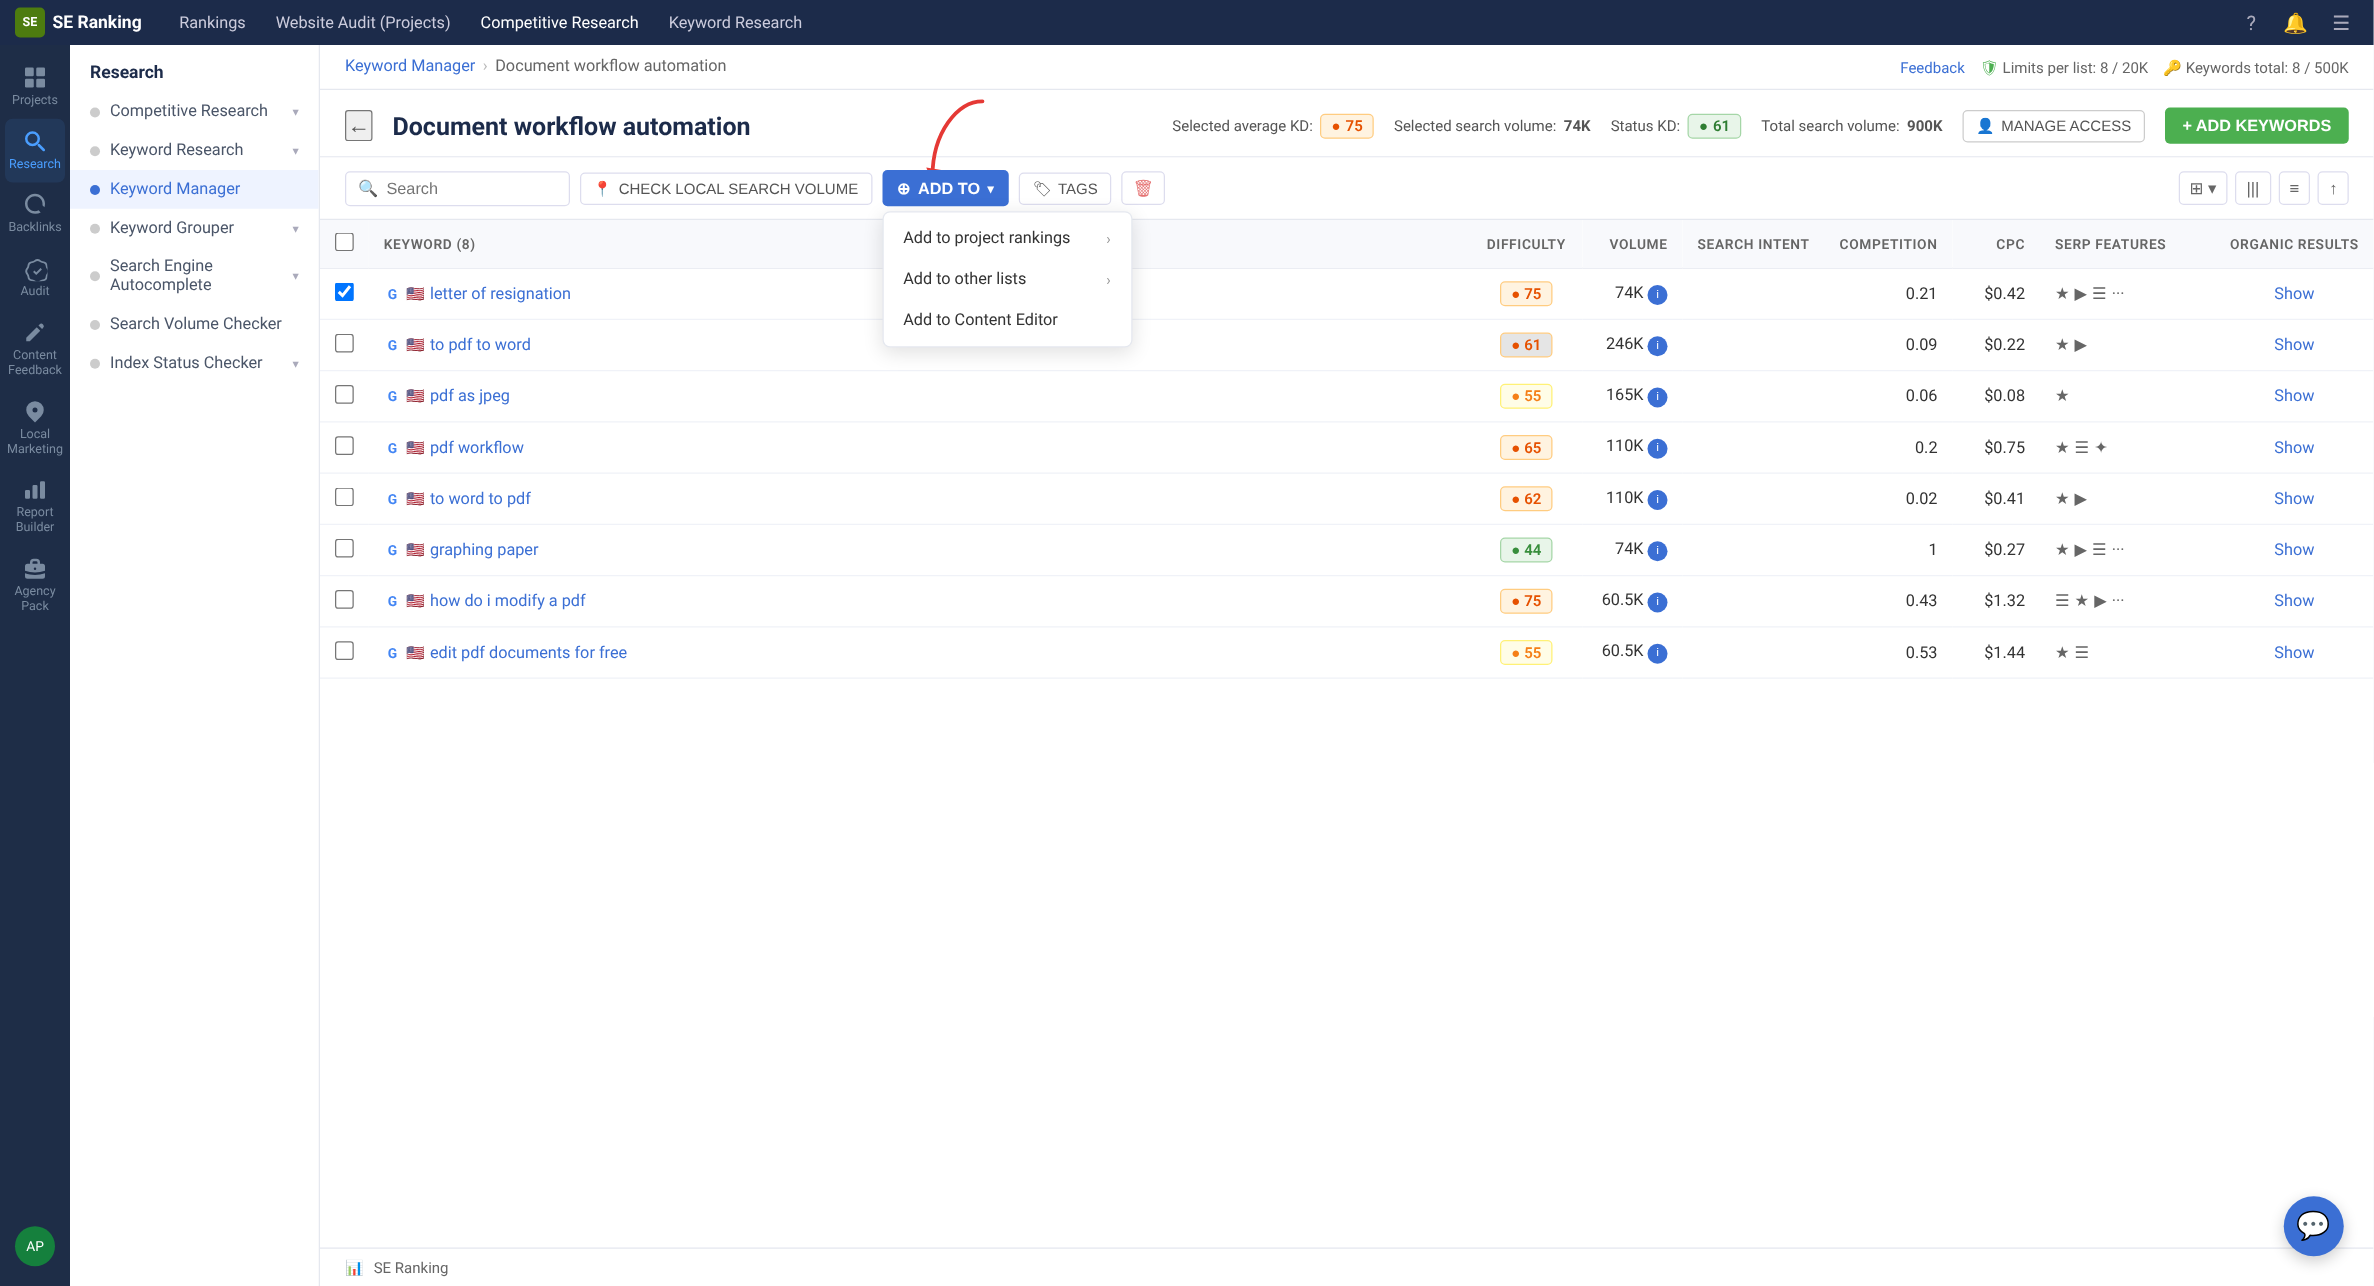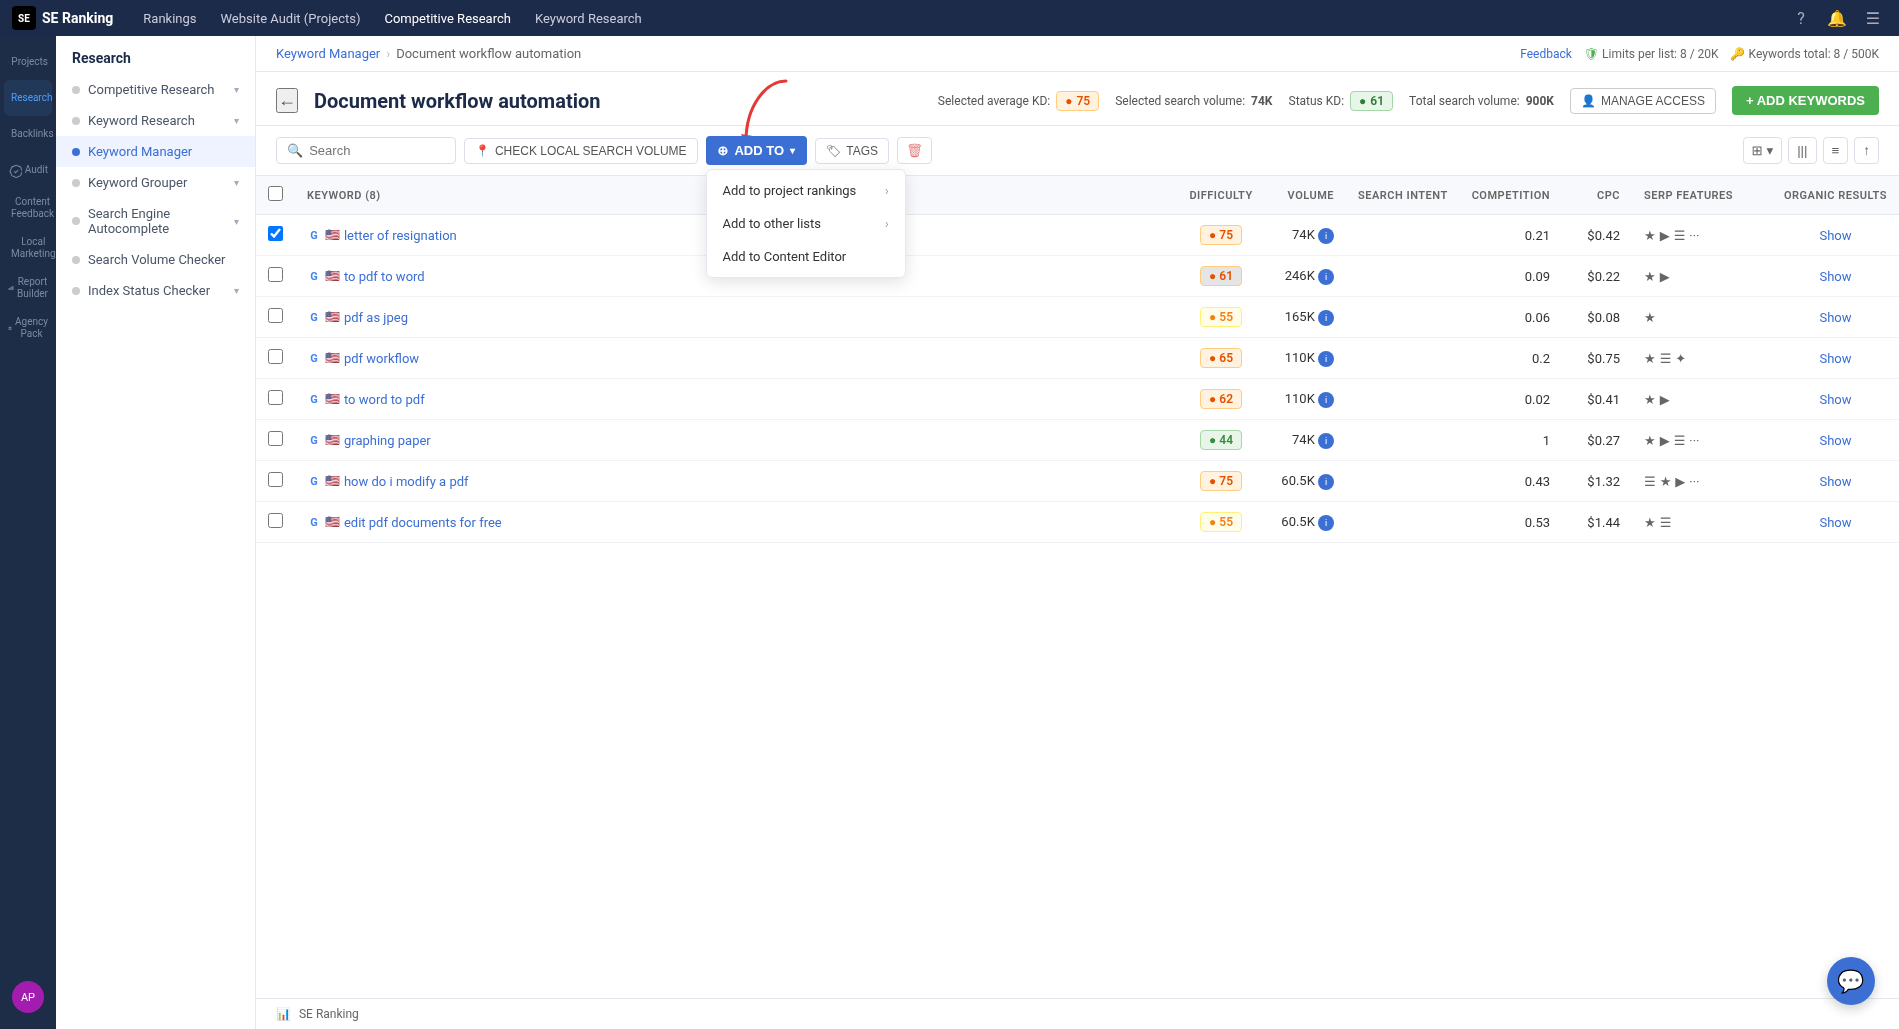--- a/index.html
+++ b/index.html
@@ -1,37 +1,37 @@
 <!DOCTYPE html>
 <html><head>
   <meta charset="utf-8">
   <style>
     * { box-sizing: border-box; margin: 0; padding: 0; }
     body { font-family: -apple-system, BlinkMacSystemFont, 'Segoe UI', Roboto, sans-serif; font-size: 13px; background: #f5f6fa; color: #333; display: flex; flex-direction: column; height: 100vh; overflow: hidden; }
 
     
     .top-nav { background: #1c2b4a; color: #fff; height: 36px; display: flex; align-items: center; padding: 0 12px; gap: 4px; flex-shrink: 0; }
     .top-nav .logo { display: flex; align-items: center; gap: 6px; margin-right: 16px; font-weight: 700; font-size: 14px; color: #fff; }
-    .top-nav .logo-icon { width: 24px; height: 24px; background: #000000; border-radius: 4px; display: flex; align-items: center; justify-content: center; font-size: 10px; font-weight: bold; }
+    .top-nav .logo-icon { width: 24px; height: 24px; background: #4d7c0f; border-radius: 4px; display: flex; align-items: center; justify-content: center; font-size: 10px; font-weight: bold; }
     .nav-item { color: #ccd; padding: 0 10px; height: 36px; display: flex; align-items: center; font-size: 13px; cursor: pointer; }
     .nav-item:hover, .nav-item.active { color: #fff; }
     .nav-right { margin-left: auto; display: flex; align-items: center; gap: 8px; }
     .nav-icon-btn { color: #aab; width: 28px; height: 28px; display: flex; align-items: center; justify-content: center; cursor: pointer; font-size: 16px; }
 
     
     .main-layout { display: flex; flex: 1; overflow: hidden; }
 
     
     .sidebar { width: 56px; background: #1e2d47; display: flex; flex-direction: column; align-items: center; padding: 8px 0; flex-shrink: 0; }
-    .sidebar-item { width: 48px; display: flex; flex-direction: row; align-items: center; padding: 8px 4px; cursor: pointer; color: #7a8ba0; font-size: 10px; gap: 3px; border-radius: 6px; }
+    .sidebar-item { width: 48px; display: flex; flex-direction: column; align-items: center; padding: 8px 4px; cursor: pointer; color: #7a8ba0; font-size: 10px; gap: 3px; border-radius: 6px; }
     .sidebar-item.active { color: #4a9eff; background: rgba(74,158,255,0.1); }
     .sidebar-item svg { width: 20px; height: 20px; }
     .sidebar-item span { text-align: center; line-height: 1.2; }
     .sidebar-bottom { margin-top: auto; }
-    .avatar-btn { width: 32px; height: 32px; background: #a21caf; border-radius: 50%; display: flex; align-items: center; justify-content: center; color: #fff; font-size: 11px; cursor: pointer; margin: 8px auto; }
+    .avatar-btn { width: 32px; height: 32px; background: #15803d; border-radius: 50%; display: flex; align-items: center; justify-content: center; color: #fff; font-size: 11px; cursor: pointer; margin: 8px auto; }
 
     
     .secondary-sidebar { width: 200px; background: #fff; border-right: 1px solid #e5e8ef; display: flex; flex-direction: column; flex-shrink: 0; overflow-y: auto; }
     .secondary-sidebar .section-title { padding: 14px 16px 8px; font-weight: 700; font-size: 14px; color: #1c2b4a; }
     .sidebar-nav-item { display: flex; align-items: center; padding: 8px 16px; cursor: pointer; color: #4a5568; font-size: 13px; gap: 8px; }
     .sidebar-nav-item.active { background: #eef3ff; color: #3b6fd4; }
     .sidebar-nav-item .chevron { margin-left: auto; color: #aab; font-size: 10px; }
     .sidebar-nav-item .dot { width: 8px; height: 8px; border-radius: 50%; background: #ccc; flex-shrink: 0; }
     .sidebar-nav-item .dot.active { background: #3b6fd4; }
 

